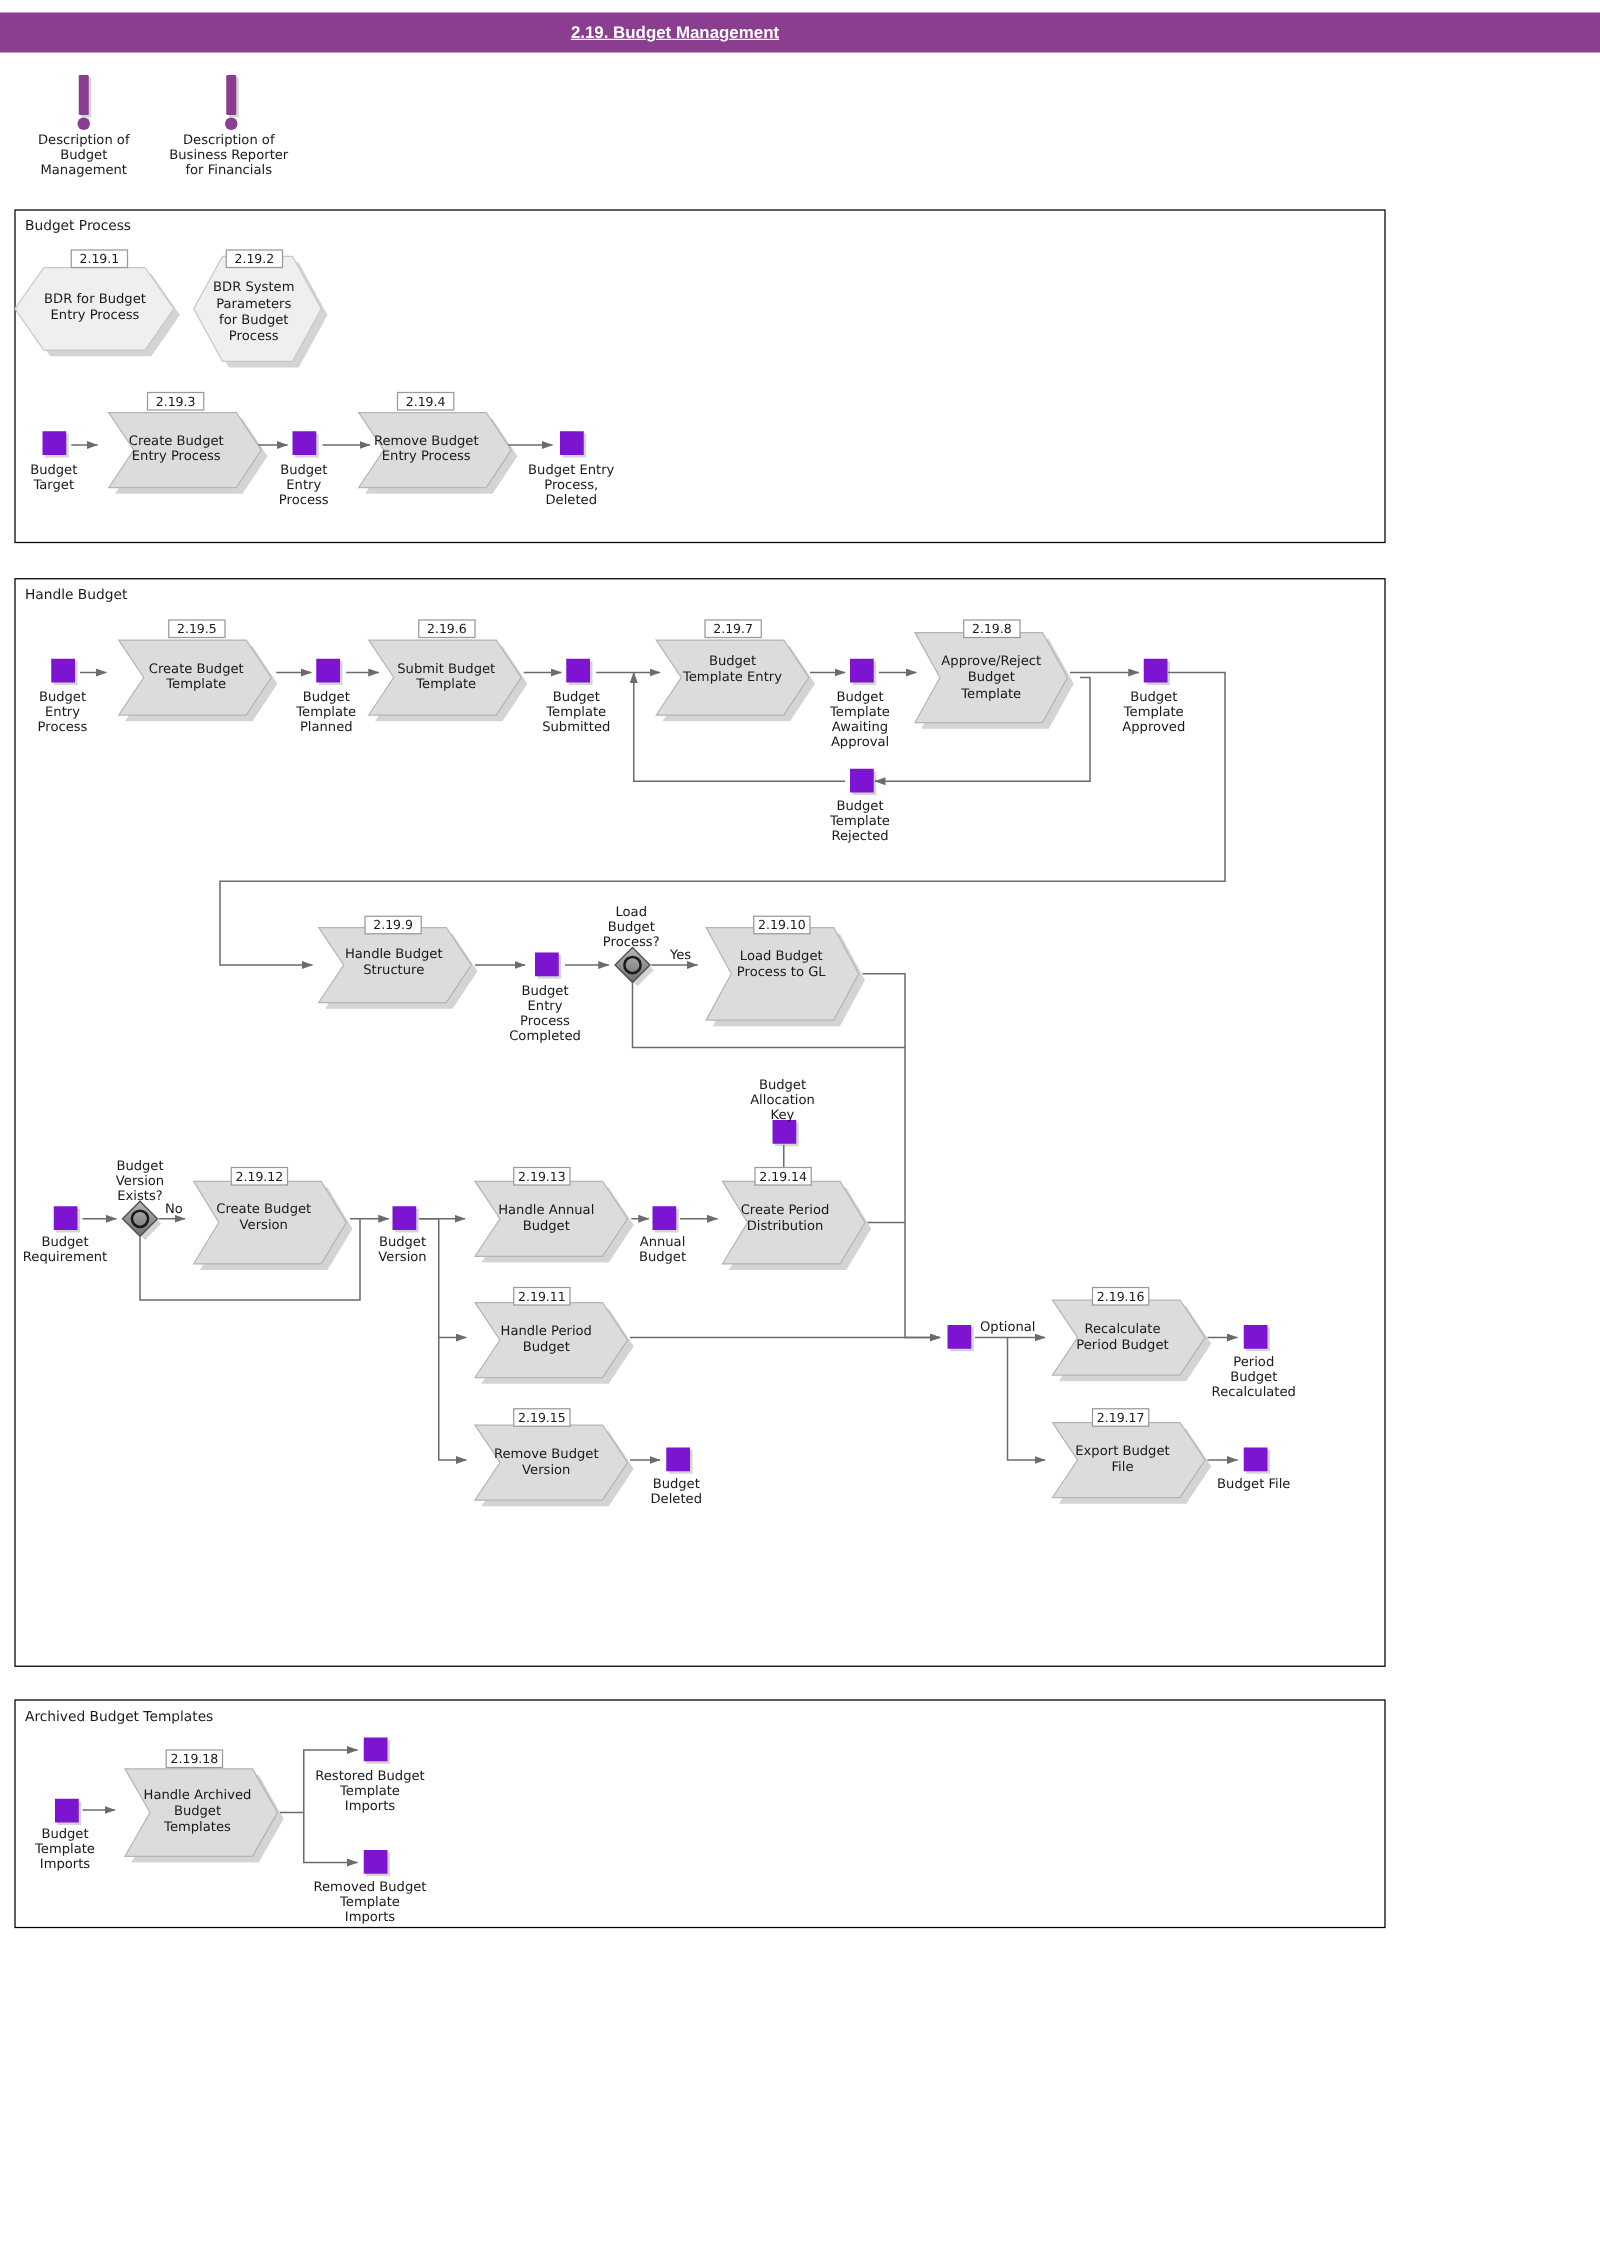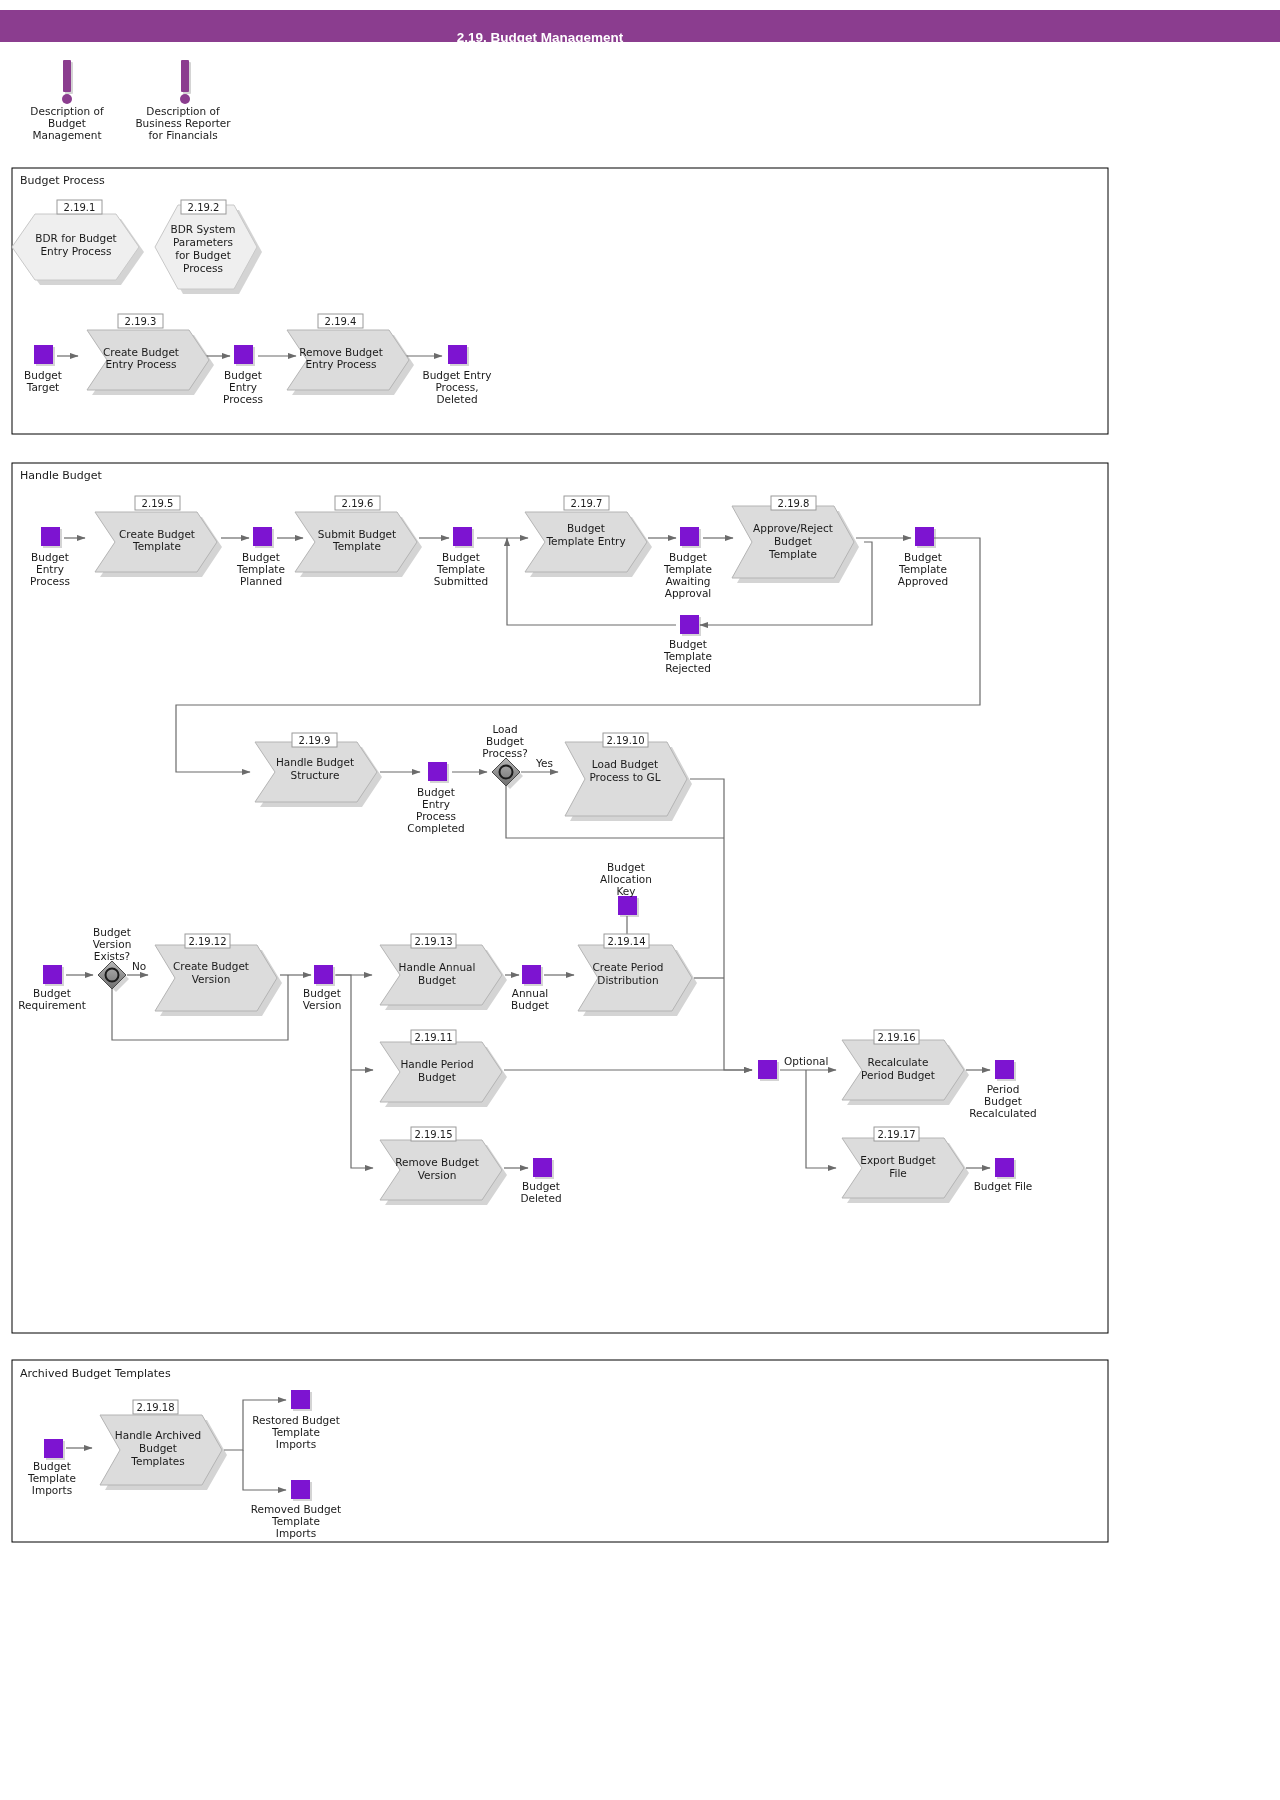--- a/index.html
+++ b/index.html
@@ -1,20 +1,20 @@
 <!DOCTYPE html>
 <html><head>
 <meta charset="utf-8">
 <style>
   html,body{margin:0;padding:0;background:#ffffff;}
   body{width:1280px;height:1800px;font-family:"DejaVu Sans",sans-serif;}
   #page{position:relative;width:1280px;height:1800px;overflow:hidden;}
   #titlebar{position:absolute;left:0;top:10px;width:1280px;height:32px;background:#8b3d8f;}
-  #titlebar .t{position:absolute;left:0;top:12px;width:1080px;line-height:32px;text-align:center;
-    color:#fff;font-weight:bold;font-size:13.5px;font-family:"Liberation Sans",sans-serif;}
+  #titlebar .t{position:absolute;left:0;top:0;width:1080px;line-height:32px;text-align:center;
+    color:#fff;font-weight:bold;font-size:13.5px;font-family:"Liberation Sans",sans-serif;text-decoration:underline;}
   svg{position:absolute;left:0;top:0;}
   text{font-family:"DejaVu Sans",sans-serif;fill:#1a1a1a;}
   .lbl{font-size:10.5px;}
   .poolname{font-size:11px;}
   .num{font-size:10px;}
   .gwlbl{font-size:10.5px;}
   .edgelbl{font-size:10.5px;}
   .desc{font-size:10.5px;}
   .pool{fill:#ffffff;stroke:#000000;stroke-width:1;}
   .act{fill:#dcdcdc;stroke:#b4b4b4;stroke-width:1;}

